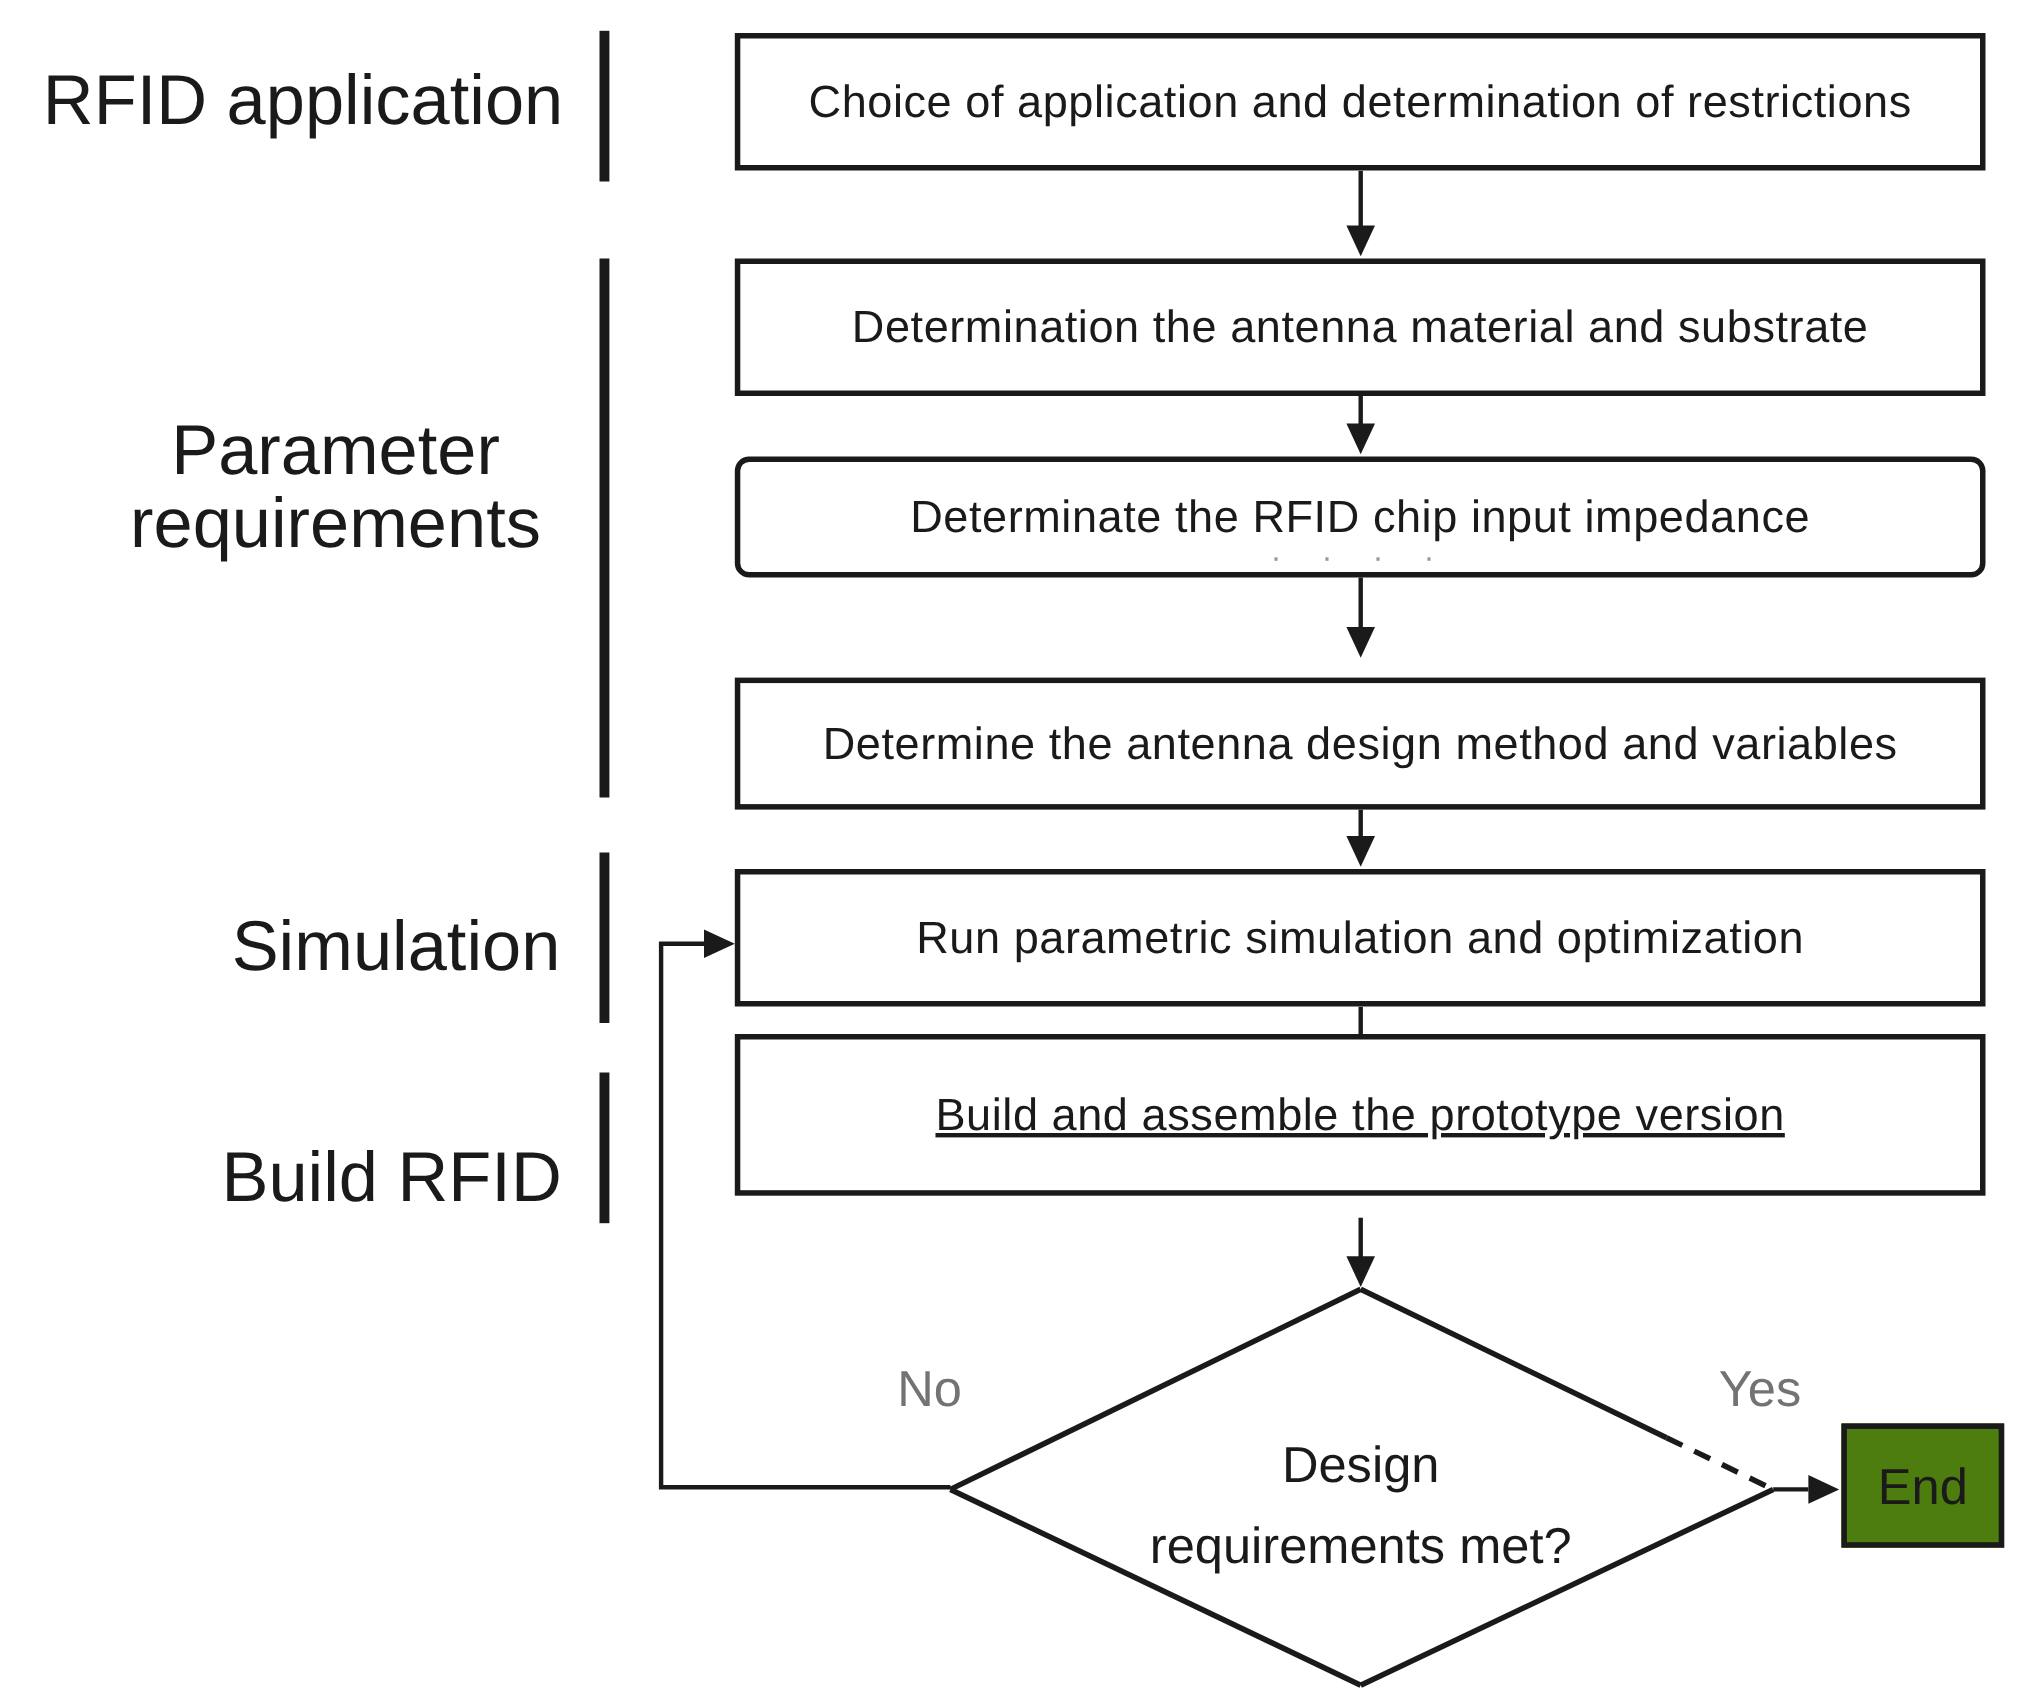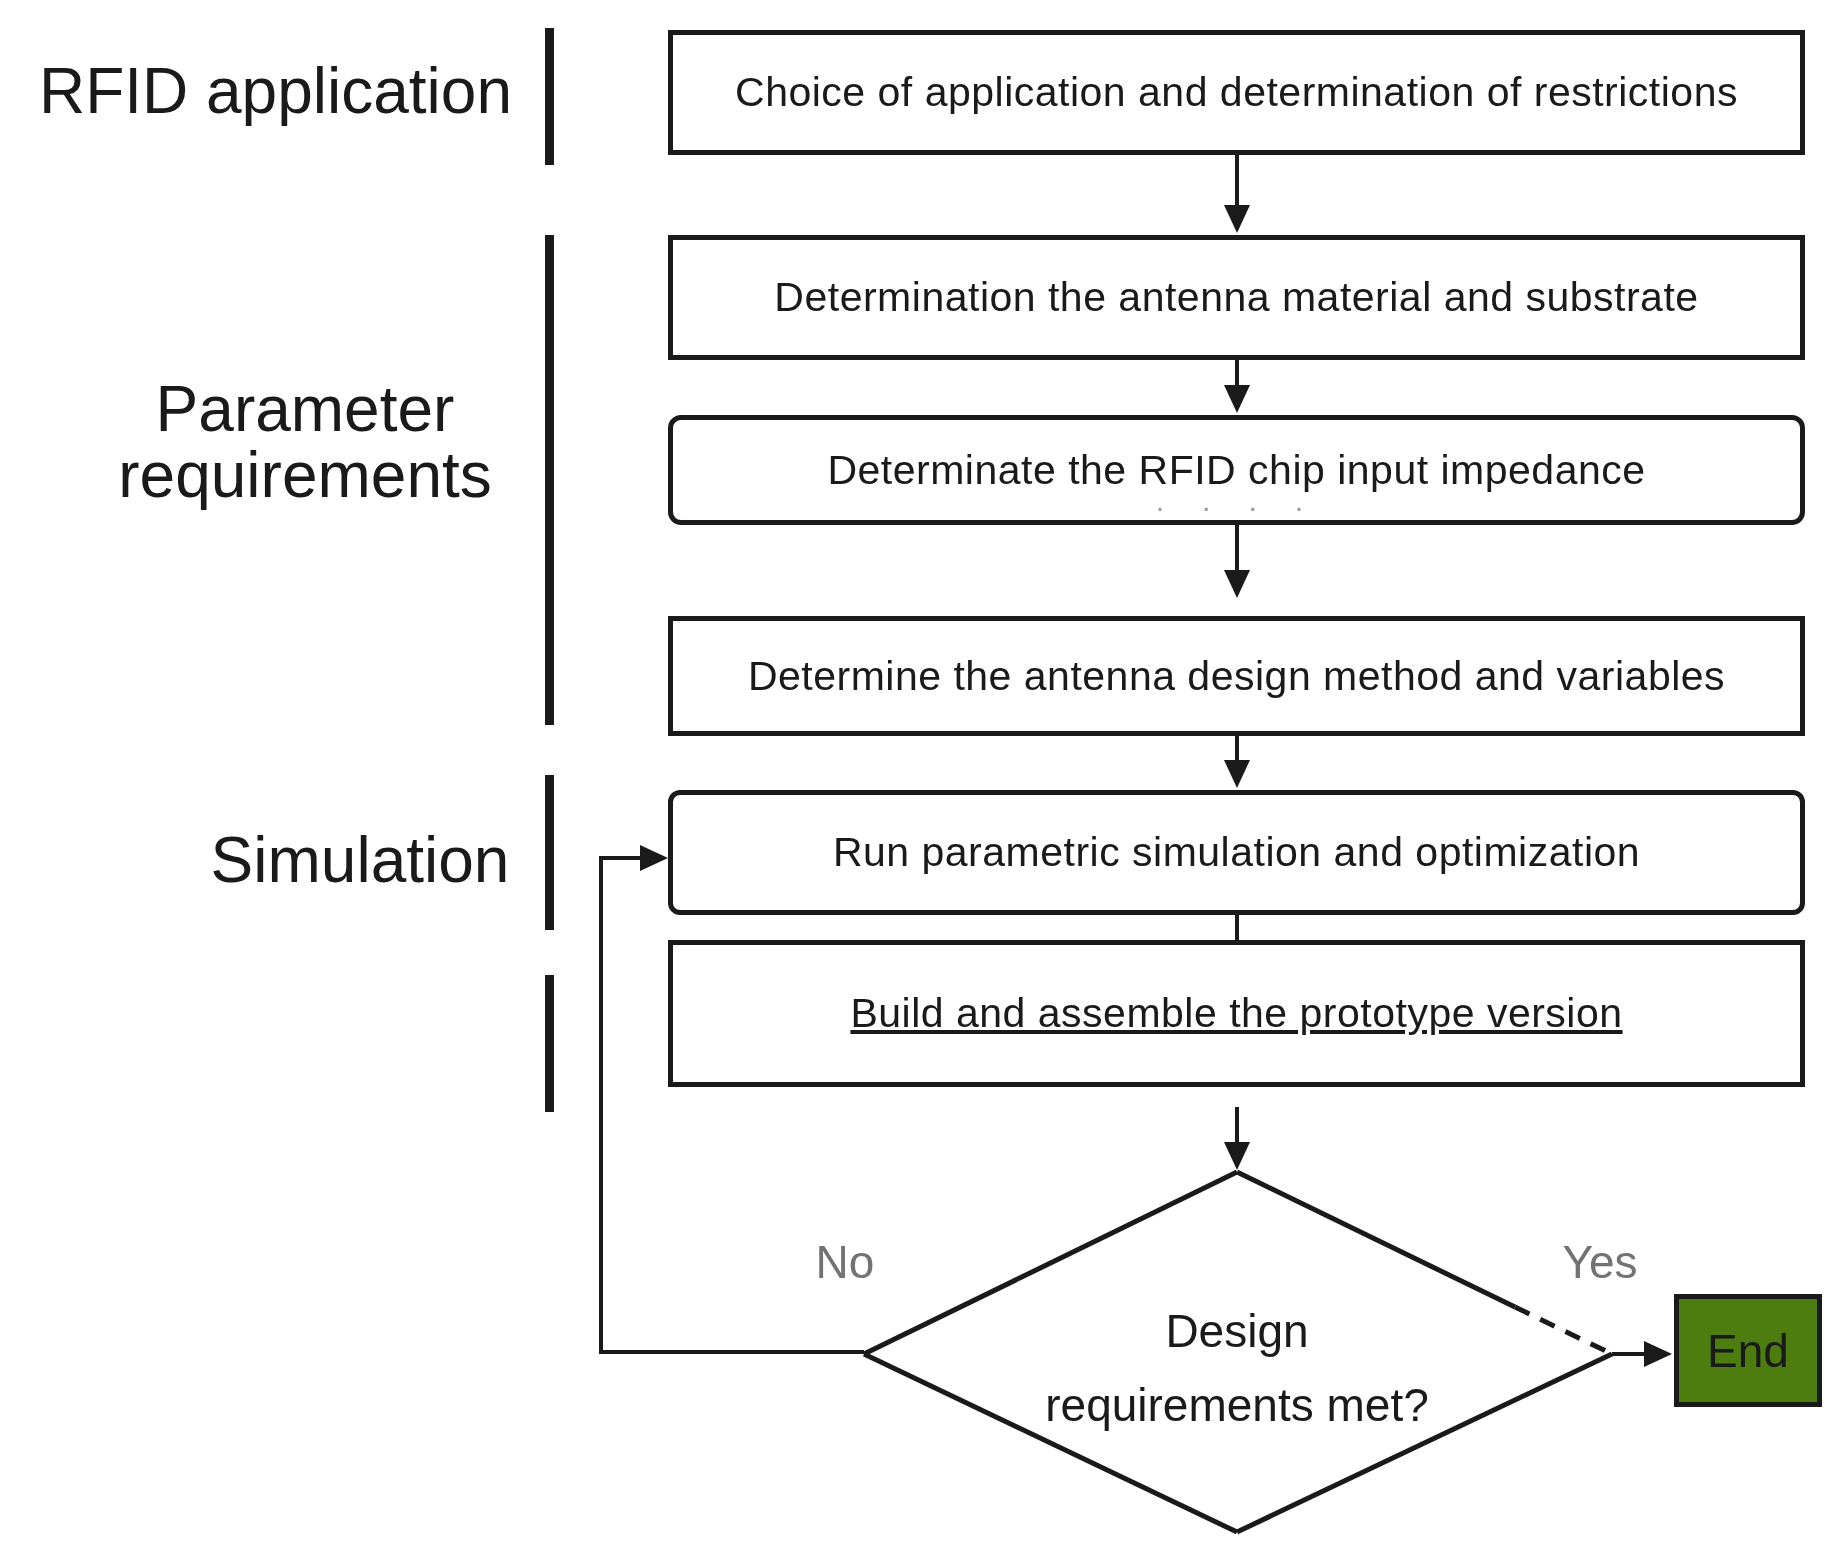--- a/index.html
+++ b/index.html
@@ -62,21 +62,21 @@
     justify-content: center;
     text-align: center;
     font-size: 41px;
     letter-spacing: 0.5px;
     color: #1a1a1a;
   }
   #step-1 { top: 30px;  height: 125px; }
   #step-2 { top: 235px; height: 125px; }
   #step-3 { top: 415px; height: 110px; border-radius: 13px; }
   #step-4 { top: 616px; height: 120px; }
-  #step-5 { top: 790px; height: 125px; border-radius: 12px; }
+  #step-5 { top: 790px; height: 125px; }
   #step-6 { top: 940px; height: 147px; text-decoration: underline; }
 
   .faded-remnant {
     position: absolute;
     left: 0;
     bottom: -4px;
     width: 100%;
     text-align: center;
     font-size: 30px;
     letter-spacing: 14px;
@@ -181,20 +181,21 @@
 
     <g>
       <line class="stroke" stroke-width="4" x1="1612" y1="1354" x2="1644" y2="1354"></line>
       <polygon class="head" points="1644,1341 1644,1367 1672,1354"></polygon>
     </g>
   </svg>
 
   <div class="stage-label" id="stage-rfid-application">RFID application</div>
   <div class="stage-label" id="stage-parameter-reqs">Parameter requirements</div>
   <div class="stage-label" id="stage-simulation">Simulation</div>
+  <div class="stage-label" id="stage-build-rfid">Build RFID</div>
 
   <div class="stage-bar" id="bar-1"></div>
   <div class="stage-bar" id="bar-2"></div>
   <div class="stage-bar" id="bar-3"></div>
   <div class="stage-bar" id="bar-4"></div>
 
   <div class="step-box" id="step-2">
     <span>Determination the antenna material and substrate</span>
   </div>
   <div class="step-box" id="step-1">

